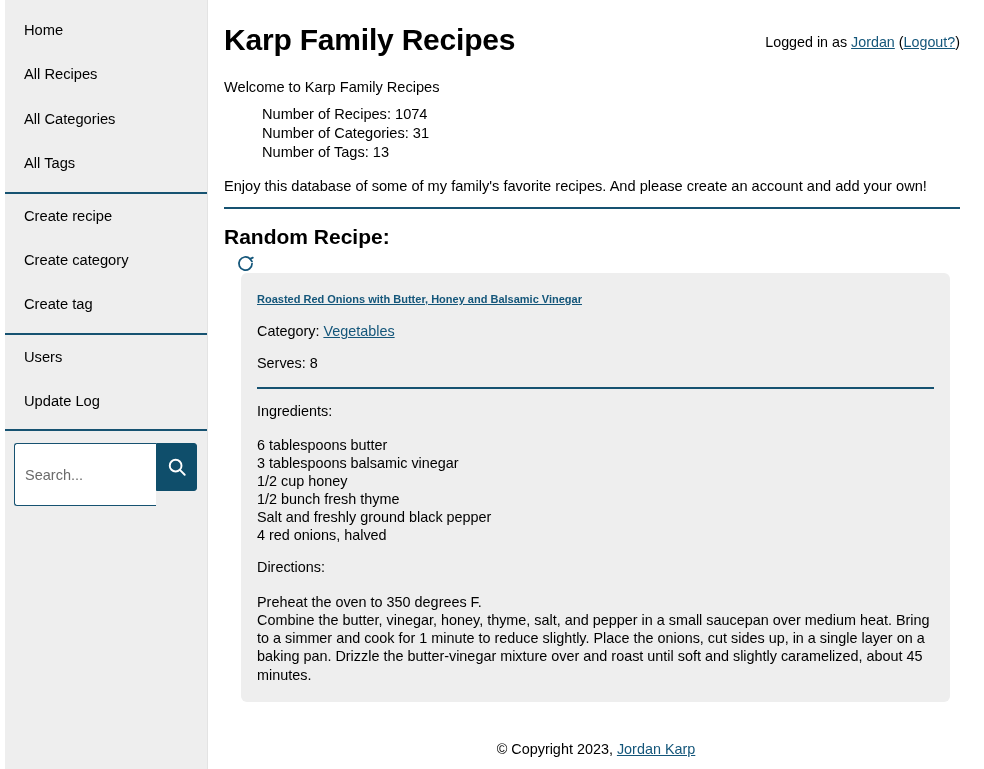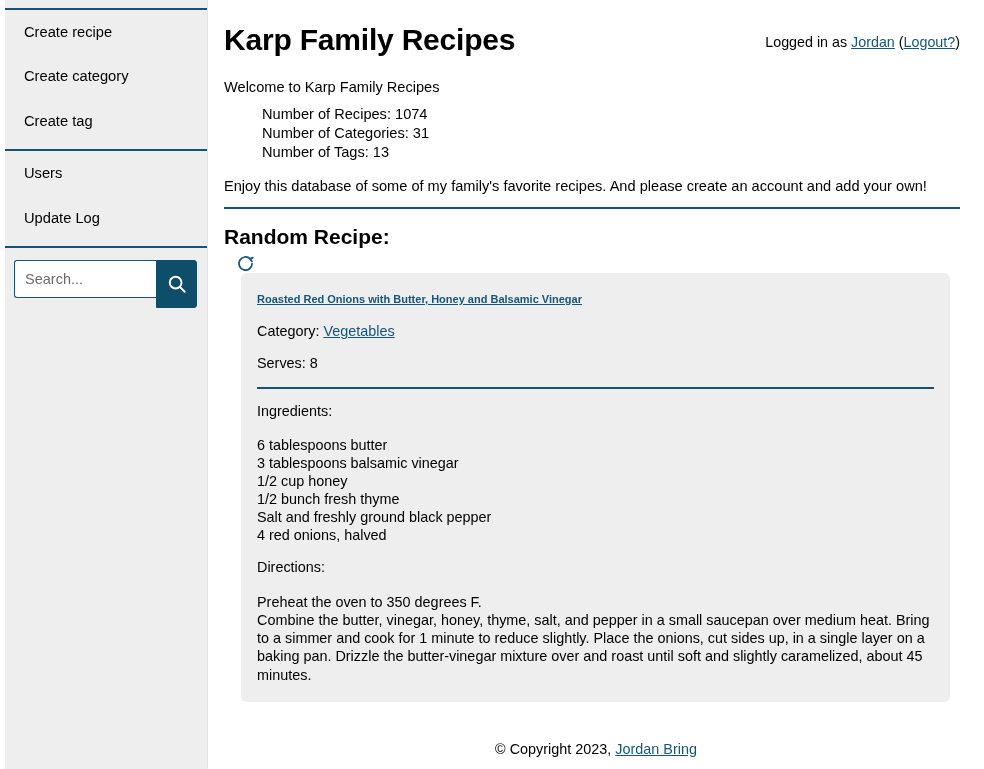--- a/index.html
+++ b/index.html
@@ -52,21 +52,21 @@
     padding: 12px 10px 12px 9px;
   }
   .search-form {
     display: flex;
     align-items: stretch;
     height: 48px;
   }
   .search-input {
     flex: 1 1 auto;
     min-width: 0;
-    height: 38px;
+    height: 63px;
     border: 1px solid #165271;
     border-right: none;
     background: #ffffff;
     font-family: "Liberation Sans", sans-serif;
     font-size: 14.5px;
     color: #222222;
     padding: 0 10px;
     outline: none;
     border-radius: 3px 0 0 3px;
   }
@@ -212,20 +212,34 @@
     color: #000000;
   }
 </style>
 </head>
 <body>
 
 <div class="page">
 
   <nav class="sidebar">
 
+    <div class="nav-group">
+      <a class="nav-item">
+        <span>Home</span>
+      </a>
+      <a class="nav-item">
+        <span>All Recipes</span>
+      </a>
+      <a class="nav-item">
+        <span>All Categories</span>
+      </a>
+      <a class="nav-item">
+        <span>All Tags</span>
+      </a>
+    </div>
 
     <div class="nav-group bordered">
       <a class="nav-item">
         <span>Create recipe</span>
       </a>
       <a class="nav-item">
         <span>Create category</span>
       </a>
       <a class="nav-item">
         <span>Create tag</span>
@@ -314,17 +328,17 @@
 
       <p class="block-label">Directions:</p>
 
       <div class="directions-body">
         <span class="first-line">Preheat the oven to 350 degrees F.</span>
         <span>Combine the butter, vinegar, honey, thyme, salt, and pepper in a small saucepan over medium heat. Bring to a simmer and cook for 1 minute to reduce slightly. Place the onions, cut sides up, in a single layer on a baking pan. Drizzle the butter-vinegar mixture over and roast until soft and slightly caramelized, about 45 minutes.</span>
       </div>
     </section>
 
     <div class="footer">
-      <span>© Copyright 2023, </span><a class="link">Jordan Bring</a>
+      <span>© Copyright 2023, </span><a class="link">Jordan Karp</a>
     </div>
 
   </main>
 </div>
 
 </body></html>

